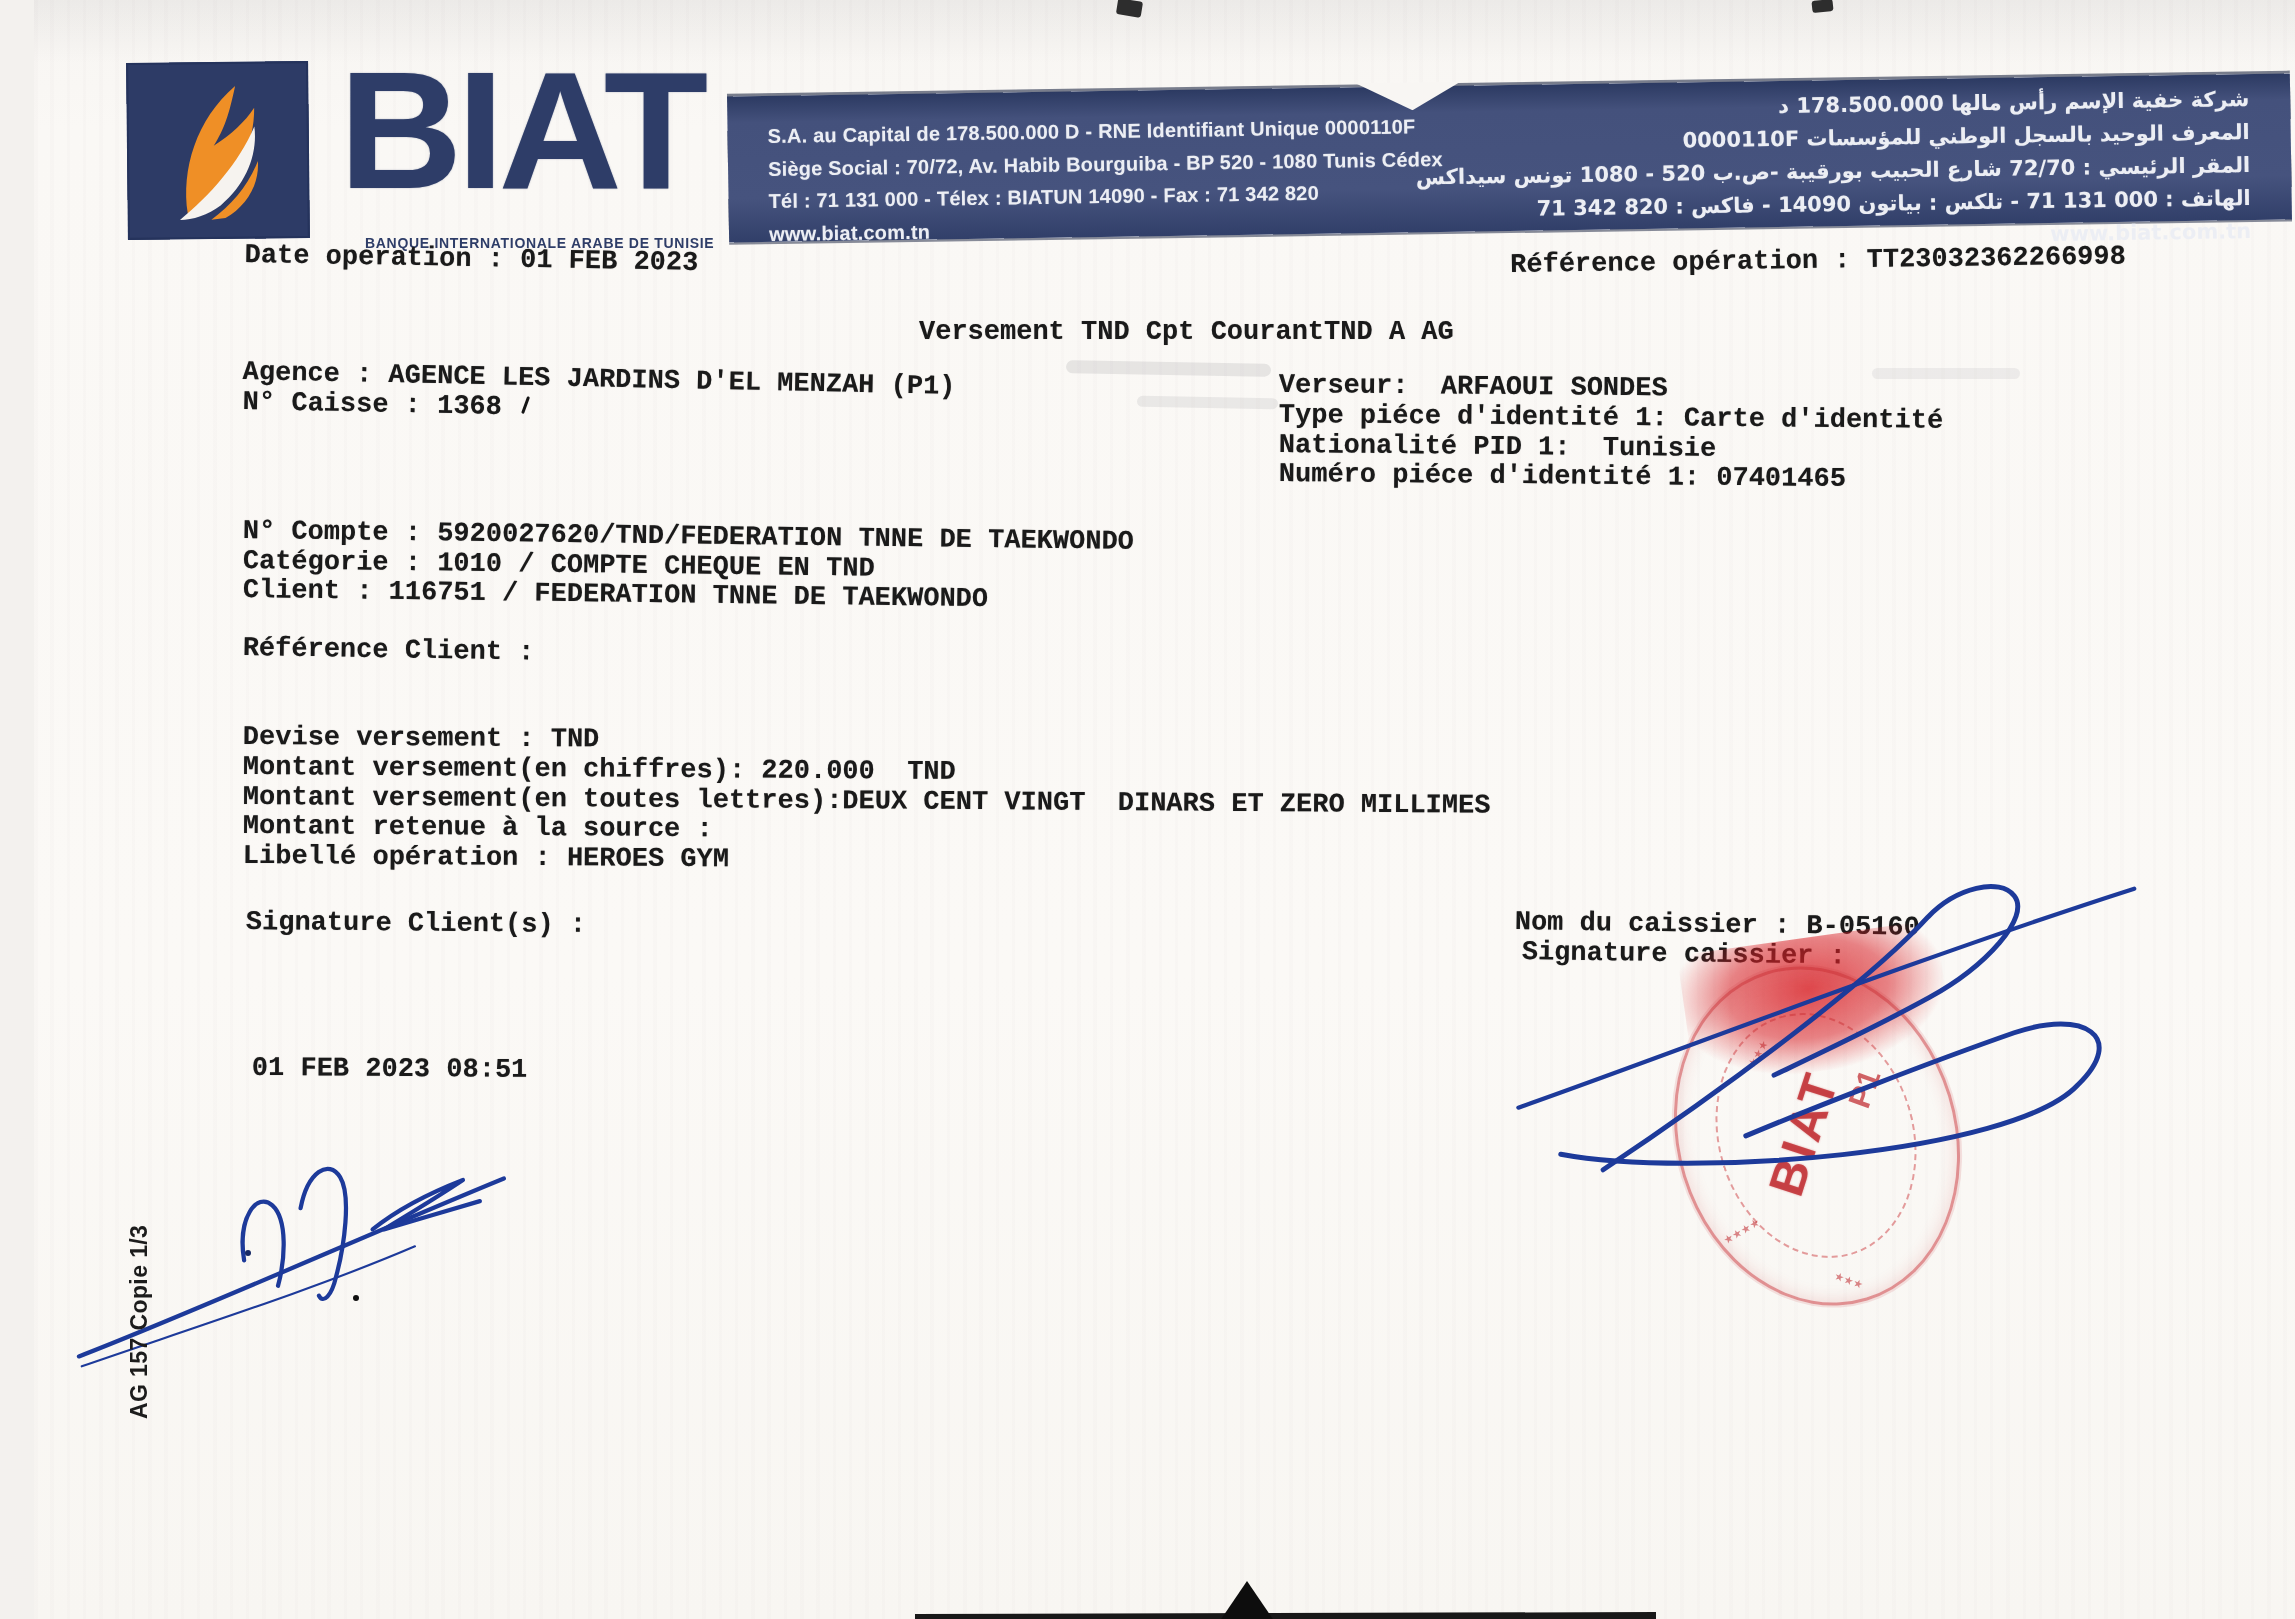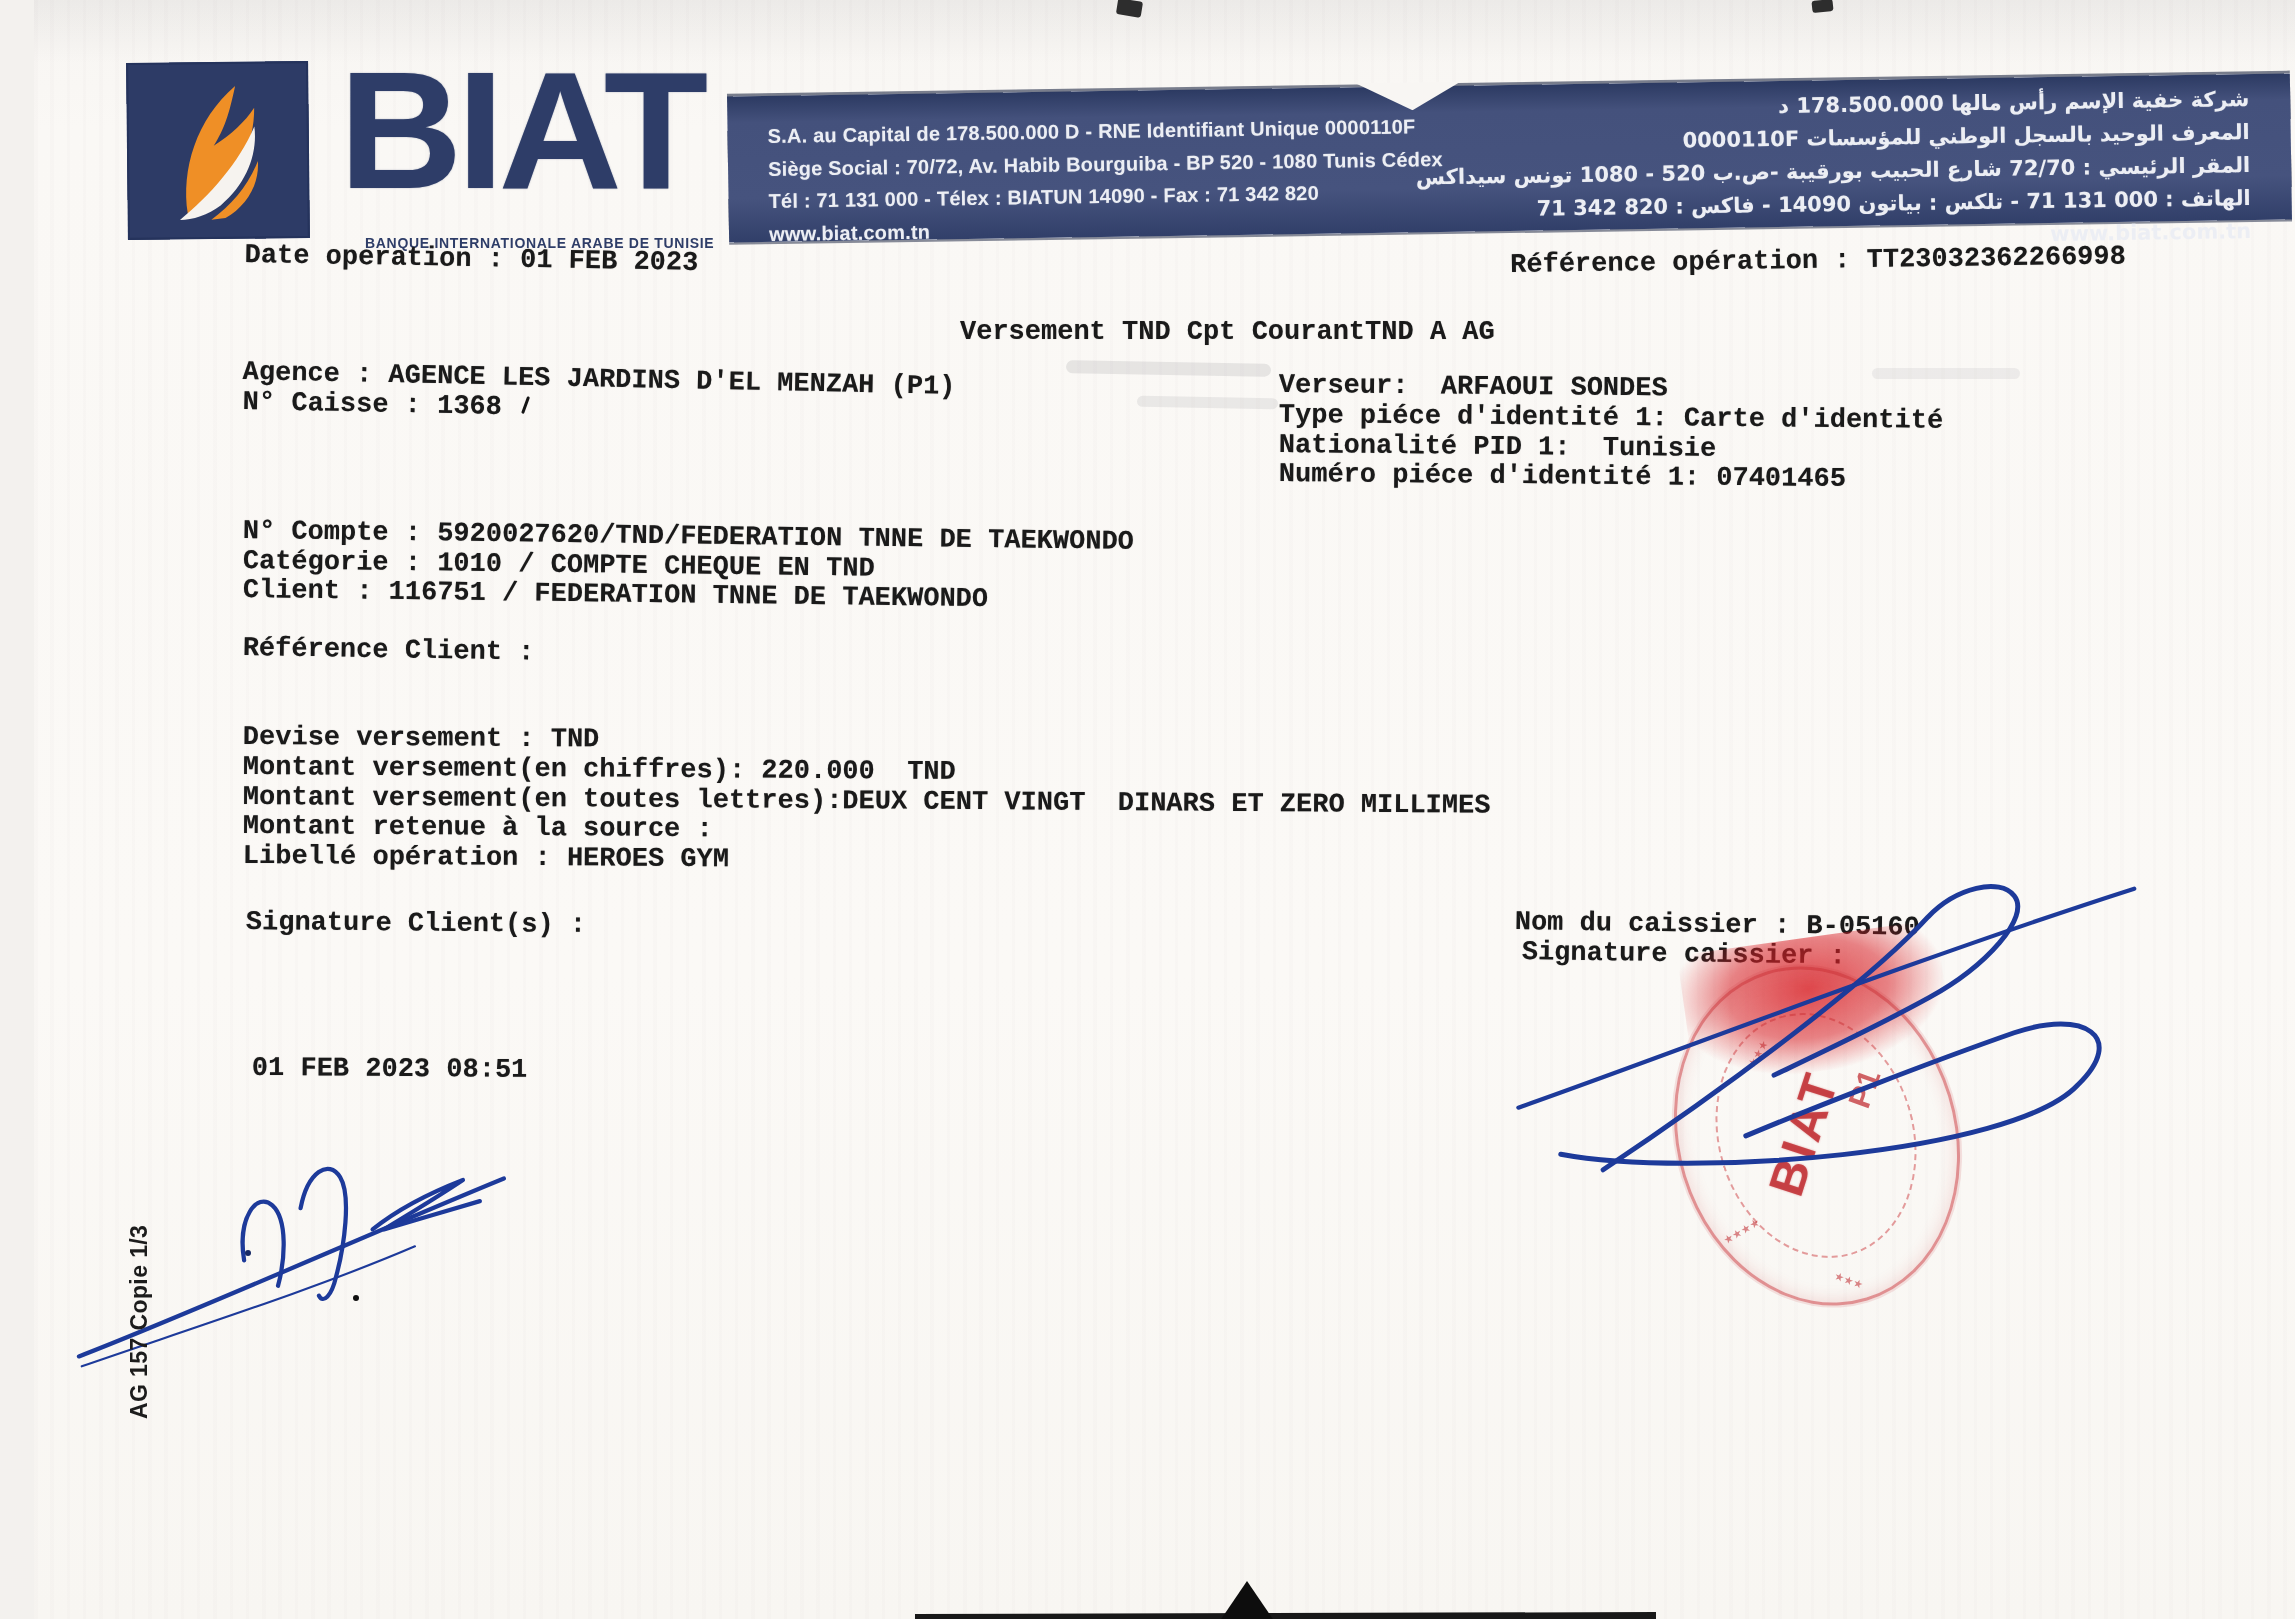--- a/index.html
+++ b/index.html
@@ -153,21 +153,21 @@
       <div>شركة خفية الإسم رأس مالها 178.500.000 د</div>
       <div>المعرف الوحيد بالسجل الوطني للمؤسسات 0000110F</div>
       <div>المقر الرئيسي : 72/70 شارع الحبيب بورقيبة -ص.ب 520 - 1080 تونس سيداكس</div>
       <div>الهاتف : 000 131 71 - تلكس : بياتون 14090 - فاكس : 820 342 71</div>
       <div>www.biat.com.tn</div>
     </div>
   </div>
 
   <div class="tw" style="left:211px;top:240px;transform:rotate(1deg);">Date operation : 01 FEB 2023</div>
   <div class="tw" style="left:1476px;top:250px;transform:rotate(-0.8deg);">Référence opération : TT23032362266998</div>
-  <div class="tw" style="left:926px;top:317px;text-align:right;">Versement TND Cpt CourantTND A AG</div>
+  <div class="tw" style="left:885px;top:317px;text-align:right;">Versement TND Cpt CourantTND A AG</div>
 
   <div class="tw" style="left:209px;top:357px;transform:rotate(1.2deg);">Agence : AGENCE LES JARDINS D'EL MENZAH (P1)</div>
   <div class="tw" style="left:209px;top:387px;transform:rotate(1.1deg);">N° Caisse : 1368</div>
   <div class="smudge" style="left:1032px;top:362px;width:205px;height:12.7px;opacity:.18;transform:rotate(1deg);"></div>
   <div class="smudge" style="left:1103px;top:397px;width:141px;height:10.6px;opacity:.14;transform:rotate(1deg);"></div>
   <div class="smudge" style="left:1838px;top:368px;width:148px;height:10.6px;opacity:.12;"></div>
   <div class="tick" style="left:490px;top:396px;"></div>
 
   <div class="tw" style="left:1245px;top:370px;transform:rotate(0.5deg);">Verseur:  ARFAOUI SONDES</div>
   <div class="tw" style="left:1245px;top:400px;transform:rotate(0.5deg);">Type piéce d'identité 1: Carte d'identité</div>

